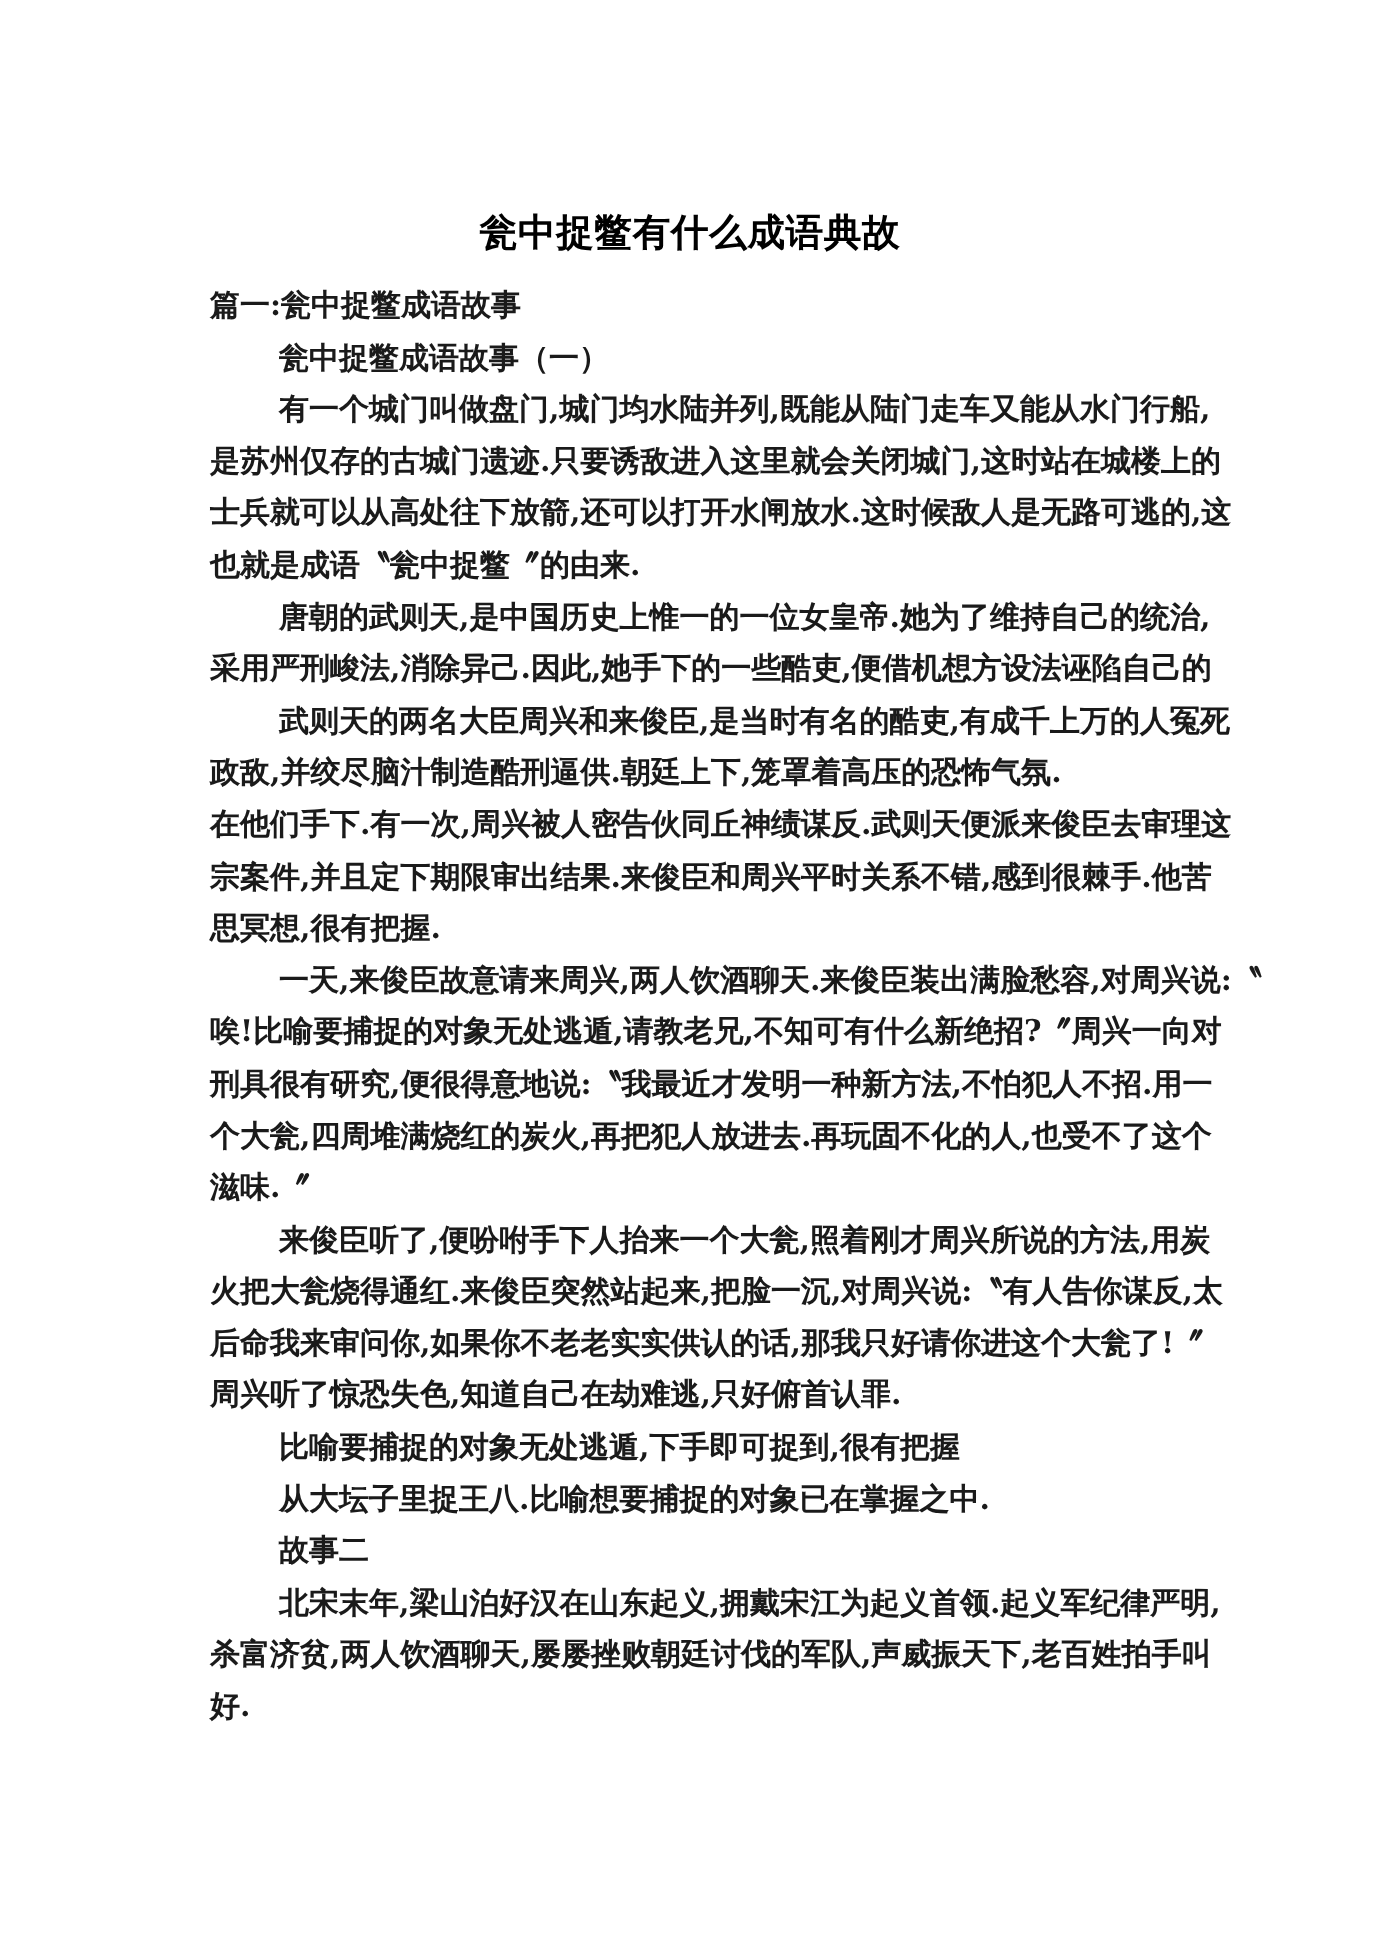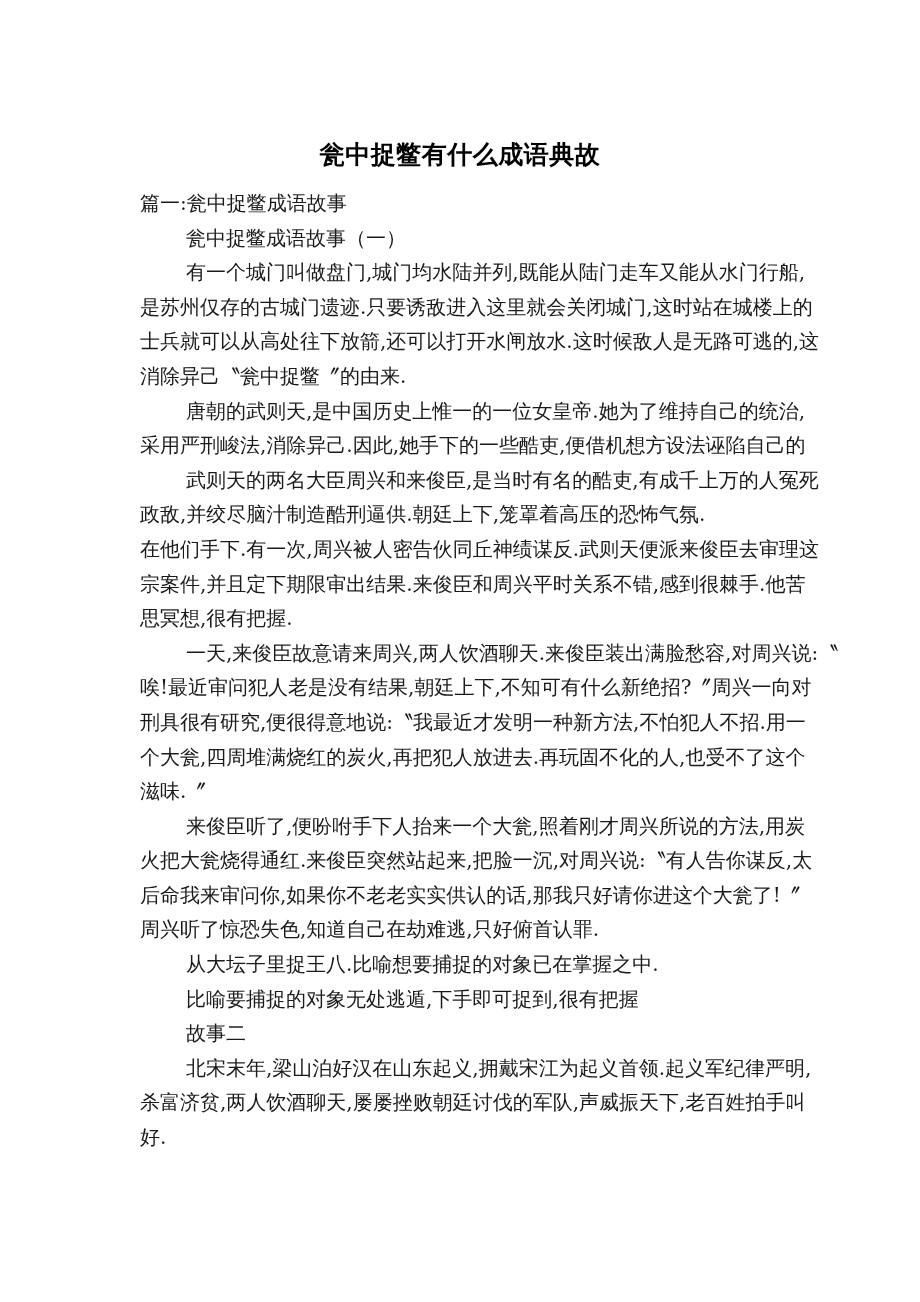--- a/index.html
+++ b/index.html
@@ -41,54 +41,55 @@
       left: 140px;
       top: 186px;
       width: 680px;
     }
     .line {
       height: 34.6px;
       line-height: 34.6px;
       font-size: 20px;
       white-space: nowrap;
       color: #1a1a1a;
+      font-weight: bold;
     }
     .line.indent {
       padding-left: 46px;
     }
   </style>
 </head>
 <body>
 
 <div class="page">
   <div class="title">瓮中捉鳖有什么成语典故</div>
 
   <div class="body-text">
     <div class="line">篇一:瓮中捉鳖成语故事</div>
     <div class="line indent">瓮中捉鳖成语故事（一）</div>
     <div class="line indent">有一个城门叫做盘门,城门均水陆并列,既能从陆门走车又能从水门行船,</div>
     <div class="line">是苏州仅存的古城门遗迹.只要诱敌进入这里就会关闭城门,这时站在城楼上的</div>
     <div class="line">士兵就可以从高处往下放箭,还可以打开水闸放水.这时候敌人是无路可逃的,这</div>
-    <div class="line">消除异己〝瓮中捉鳖〞的由来.</div>
+    <div class="line">也就是成语〝瓮中捉鳖〞的由来.</div>
     <div class="line indent">唐朝的武则天,是中国历史上惟一的一位女皇帝.她为了维持自己的统治,</div>
     <div class="line">采用严刑峻法,消除异己.因此,她手下的一些酷吏,便借机想方设法诬陷自己的</div>
     <div class="line indent">武则天的两名大臣周兴和来俊臣,是当时有名的酷吏,有成千上万的人冤死</div>
     <div class="line">政敌,并绞尽脑汁制造酷刑逼供.朝廷上下,笼罩着高压的恐怖气氛.</div>
     <div class="line">在他们手下.有一次,周兴被人密告伙同丘神绩谋反.武则天便派来俊臣去审理这</div>
     <div class="line">宗案件,并且定下期限审出结果.来俊臣和周兴平时关系不错,感到很棘手.他苦</div>
     <div class="line">思冥想,很有把握.</div>
     <div class="line indent">一天,来俊臣故意请来周兴,两人饮酒聊天.来俊臣装出满脸愁容,对周兴说:〝</div>
-    <div class="line">唉!最近审问犯人老是没有结果,朝廷上下,不知可有什么新绝招?〞周兴一向对</div>
+    <div class="line">唉!比喻要捕捉的对象无处逃遁,请教老兄,不知可有什么新绝招?〞周兴一向对</div>
     <div class="line">刑具很有研究,便很得意地说:〝我最近才发明一种新方法,不怕犯人不招.用一</div>
     <div class="line">个大瓮,四周堆满烧红的炭火,再把犯人放进去.再玩固不化的人,也受不了这个</div>
     <div class="line">滋味.〞</div>
     <div class="line indent">来俊臣听了,便吩咐手下人抬来一个大瓮,照着刚才周兴所说的方法,用炭</div>
     <div class="line">火把大瓮烧得通红.来俊臣突然站起来,把脸一沉,对周兴说:〝有人告你谋反,太</div>
     <div class="line">后命我来审问你,如果你不老老实实供认的话,那我只好请你进这个大瓮了!〞</div>
     <div class="line">周兴听了惊恐失色,知道自己在劫难逃,只好俯首认罪.</div>
+    <div class="line indent">比喻要捕捉的对象无处逃遁,下手即可捉到,很有把握</div>
     <div class="line indent">从大坛子里捉王八.比喻想要捕捉的对象已在掌握之中.</div>
-    <div class="line indent">比喻要捕捉的对象无处逃遁,下手即可捉到,很有把握</div>
     <div class="line indent">故事二</div>
     <div class="line indent">北宋末年,梁山泊好汉在山东起义,拥戴宋江为起义首领.起义军纪律严明,</div>
     <div class="line">杀富济贫,两人饮酒聊天,屡屡挫败朝廷讨伐的军队,声威振天下,老百姓拍手叫</div>
     <div class="line">好.</div>
   </div>
 </div>
 
 </body></html>

